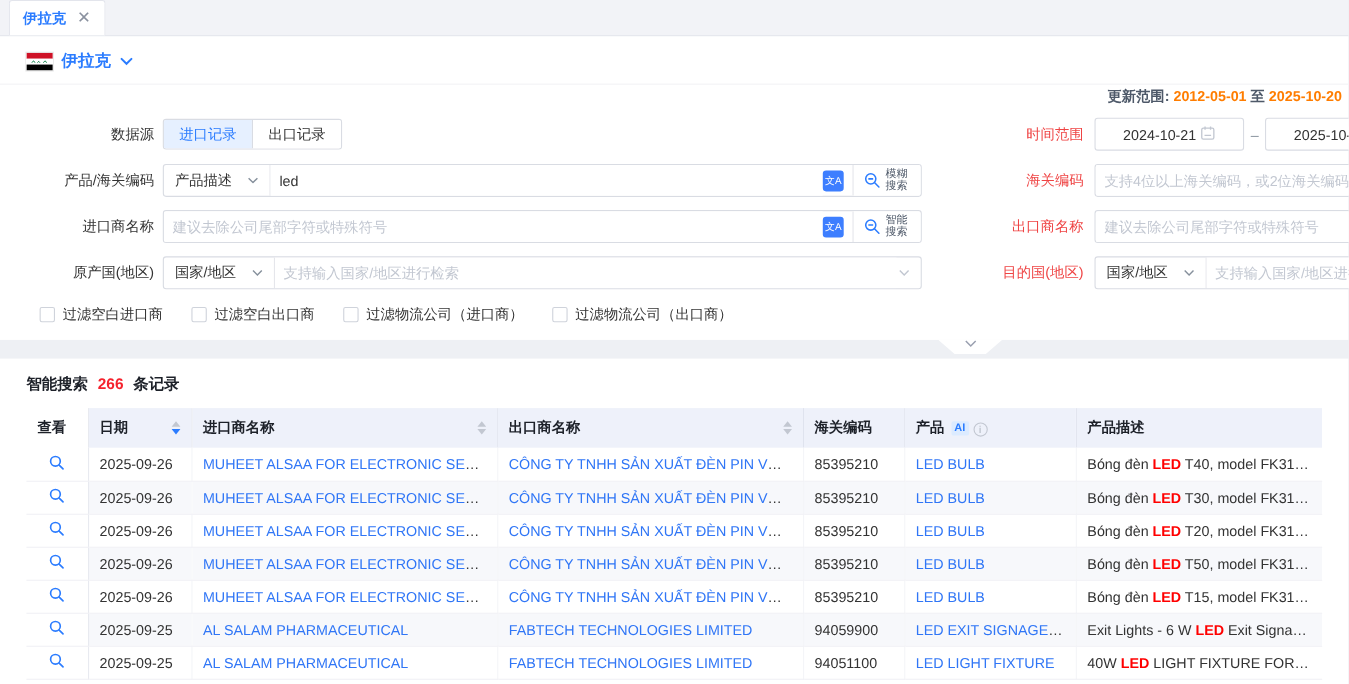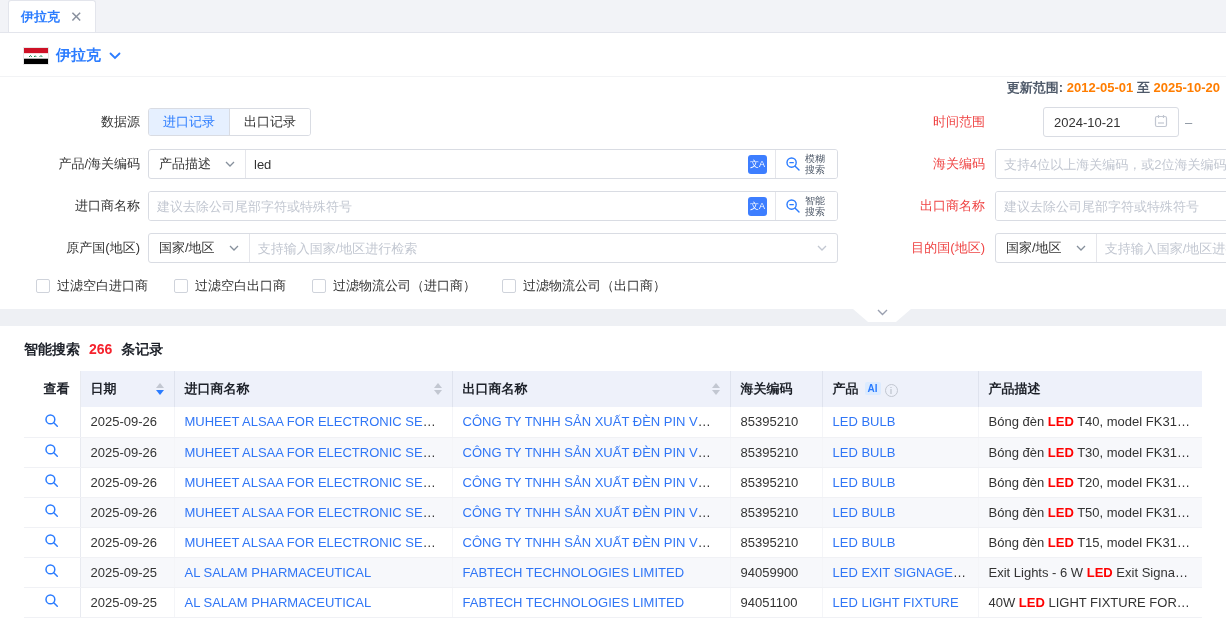--- a/index.html
+++ b/index.html
@@ -37,42 +37,42 @@
   .sel-part { display:flex; align-items:center; gap:14px; padding:0 10px; border-right:1px solid #e5e6eb; height:100%; cursor:pointer; white-space:nowrap; }
   .txt-in { border:none; outline:none; flex:1; height:100%; padding:0 8px; font-size:13px; font-family:inherit; color:#333; min-width:30px; }
   .txt-in::placeholder { color:#c2c7d1; }
   .trans-ico { width:19px; height:19px; background:#3d7eff; border-radius:3px; color:#fff; font-size:9px;
     display:flex; align-items:center; justify-content:center; margin-right:8px; flex:0 0 19px; cursor:pointer; }
   .search-btn { display:flex; align-items:center; gap:4px; padding:0 8px 0 9px; border-left:1px solid #e5e6eb; height:100%; cursor:pointer; background:#fff; }
   .search-btn .stxt { width:24px; font-size:10px; line-height:1.15; color:#4e5969; word-break:break-all; }
   .chev { flex:0 0 auto; }
   .end-caret { margin:0 10px 0 2px; }
 
-  .date-box { display:flex; align-items:center; border:1px solid #d9dce3; border-radius:3px; height:30px; width:136px; background:#fff; padding:0 10px; flex:0 0 136px;margin-left:48px; }
+  .date-box { display:flex; align-items:center; border:1px solid #d9dce3; border-radius:3px; height:30px; width:136px; background:#fff; padding:0 25px; flex:0 0 136px; }
   .date-box input { border:none; outline:none; width:100%; font-size:13px; font-family:inherit; color:#333; }
   .date-sep { margin:0 6px; color:#86909c; }
 
   .cb-row { display:flex; margin:14px 12px 4px; }
   .cb-item { display:flex; align-items:center; gap:7px; margin-right:26px; cursor:pointer; }
   .cb-box { width:14px; height:14px; border:1px solid #cfd3db; border-radius:2px; background:#fff; flex:0 0 14px; }
 
   .collapse-handle { position:absolute; left:853px; bottom:-13px; width:58px; height:13px; background:#fff;
     clip-path:polygon(0 0,100% 0,74% 100%,26% 100%); display:flex; align-items:flex-start; justify-content:center; cursor:pointer; }
 
   
   .panel-results { margin-top:17px; height:300px; }
   .summary { padding:15px 24px 12px; font-size:14px; font-weight:bold; color:#1d2129; }
   .summary .count { color:#f5222d; margin:0 5px; }
 
   table { border-collapse:collapse; table-layout:fixed; width:1178px; margin:0 24px; font-size:13px; }
   col.c1{width:56px} col.c2{width:94px} col.c3{width:278px} col.c4{width:278px} col.c5{width:92px} col.c6{width:156px}
   thead th { background:#eef1fa; height:36px; font-weight:bold; text-align:left; padding:0 10px; color:#1d2129;
     border-right:1px solid #dfe3ee; position:relative; white-space:nowrap; overflow:hidden; }
   thead th:last-child { border-right:none; }
-  thead th.th-view { background:#fff; text-align:right; border-right:1px solid #e8eaf0; }
+  thead th.th-view { background:#fff; text-align:left; border-right:1px solid #e8eaf0; }
   .sort { position:absolute; right:10px; top:50%; transform:translateY(-50%); display:flex; flex-direction:column; gap:2px; cursor:pointer; }
   .car-up { width:0; height:0; border-left:4px solid transparent; border-right:4px solid transparent; border-bottom:5px solid #c2c7d1; }
   .car-dn { width:0; height:0; border-left:4px solid transparent; border-right:4px solid transparent; border-top:5px solid #c2c7d1; }
   .car-dn.on { border-top-color:#2b7cff; }
   .ai-badge { display:inline-block; background:#dcebff; color:#2b7cff; font-size:10px; font-weight:bold;
     border-radius:2px; padding:1px 3px; margin:0 4px 0 6px; vertical-align:1px; }
   .info-ico { display:inline-block; width:13px; height:13px; border:1px solid #c2c7d1; border-radius:50%; color:#c2c7d1;
     font-size:9px; line-height:12px; text-align:center; font-style:normal; vertical-align:-1px; }
 
   tbody td { height:30px; border-bottom:1px solid #f0f1f5; border-right:1px solid #f4f5f8; padding:0 10px;

